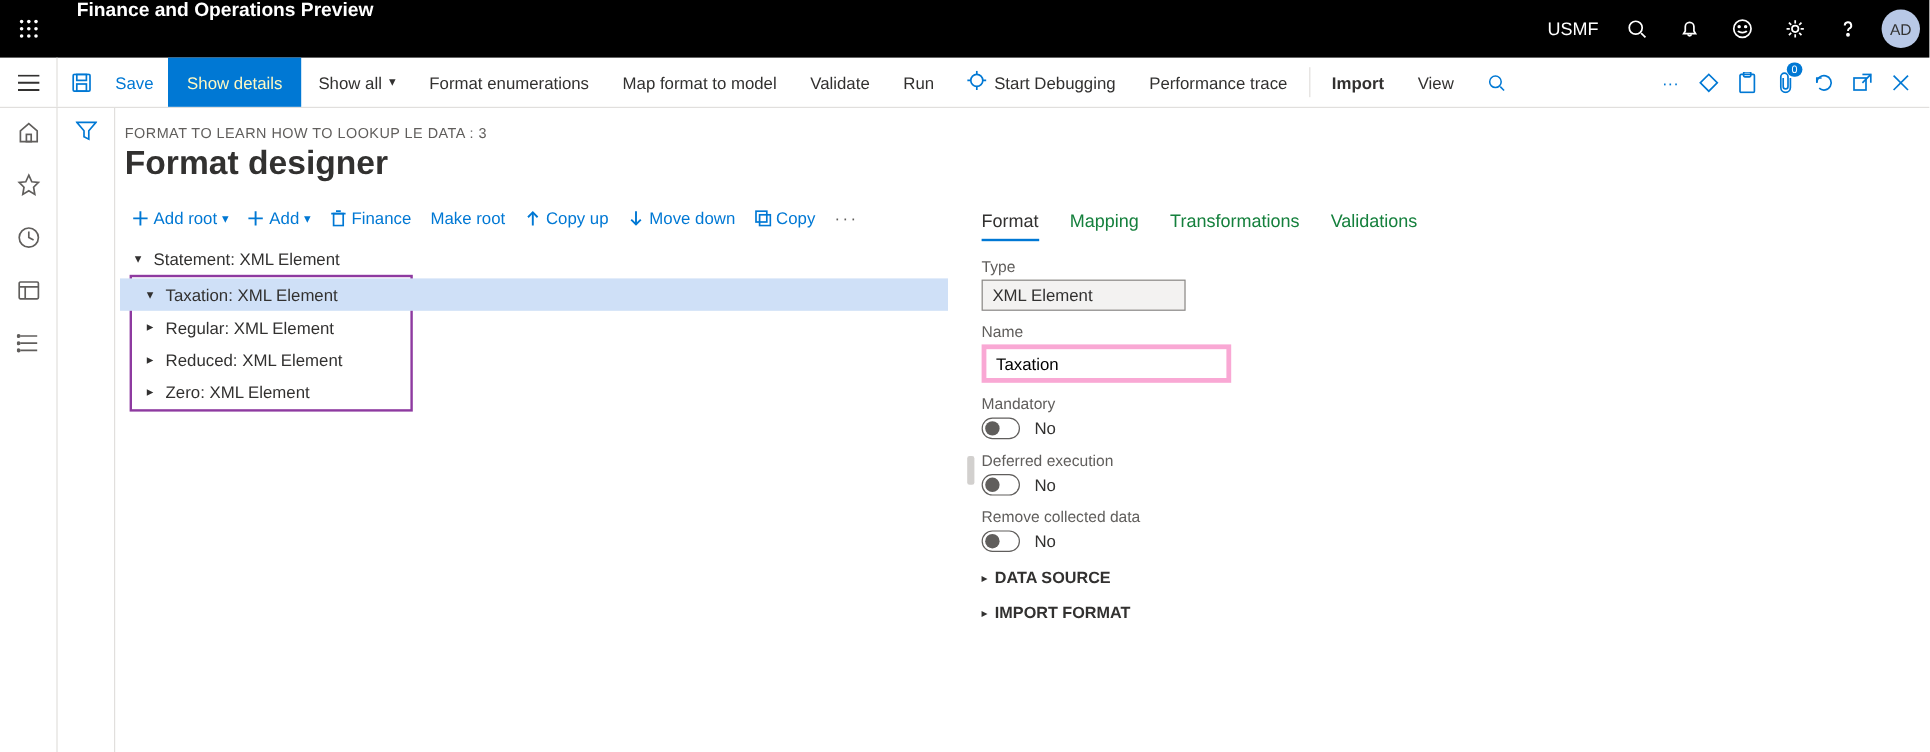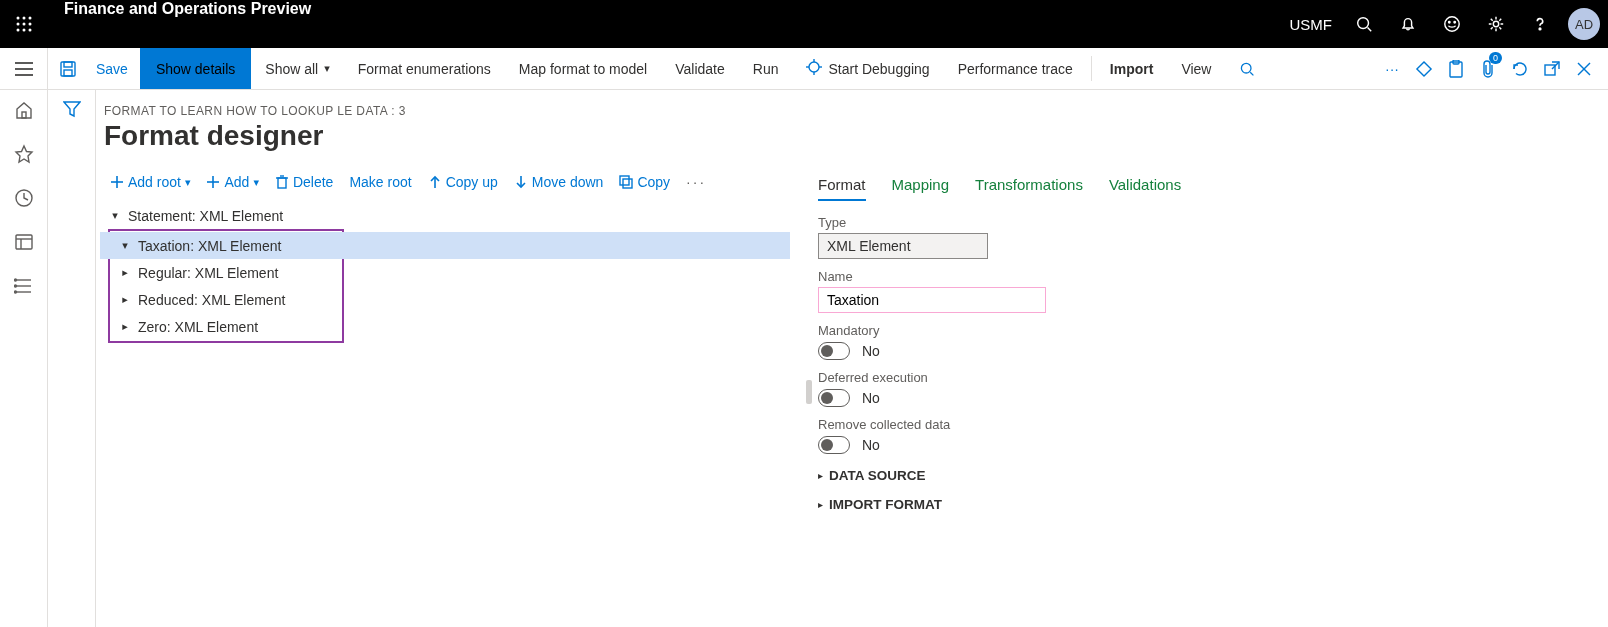--- a/index.html
+++ b/index.html
@@ -16,21 +16,21 @@
   .ticon { width: 40px; height: 48px; display: flex; align-items: center; justify-content: center; cursor: pointer; }
   .ticon svg { width: 18px; height: 18px; stroke: #fff; }
   .avatar { width: 32px; height: 32px; border-radius: 50%; background: #b8c8e6; color: #333; display: flex; align-items: center; justify-content: center; font-size: 13px; font-weight: 400; margin-left: 4px; }
 
   
   .cmdbar { height: 42px; border-bottom: 1px solid #e1dfdd; display: flex; align-items: stretch; }
   .hamburger { width: 48px; display: flex; align-items: center; justify-content: center; border-right: 1px solid #e1dfdd; cursor: pointer; }
   .hamburger svg { width: 18px; height: 14px; stroke: #323130; }
   .cmd-save { display: flex; align-items: center; gap: 20px; padding: 0 12px; cursor: pointer; color: #0078d4; }
   .cmd-save svg { width: 16px; height: 16px; }
-  .cmd-showdetails { background: #0078d4; color: #000000; display: flex; align-items: center; padding: 0 16px; cursor: pointer; }
+  .cmd-showdetails { background: #0078d4; color: #fef9c3; display: flex; align-items: center; padding: 0 16px; cursor: pointer; }
   .cmd-item { display: flex; align-items: center; padding: 0 14px; cursor: pointer; color: #323130; gap: 6px; }
   .cmd-item.bold { font-weight: 600; }
   .chev { font-size: 11px; }
   .debug-icon { color: #0078d4; }
   .cmdbar-right { margin-left: auto; display: flex; align-items: center; padding-right: 8px; }
   .ricon { width: 32px; height: 42px; display: flex; align-items: center; justify-content: center; cursor: pointer; }
   .badge0 { position: relative; }
   .badge0 .bubble { position: absolute; top: 4px; right: 2px; background: #0078d4; color: #fff; font-size: 9px; border-radius: 8px; padding: 0 4px; line-height: 12px; }
 
   
@@ -63,21 +63,21 @@
   .highlight-box { border: 2px solid #8e3aa0; padding: 1px 0; margin-left: 4px; width: 236px; }
   .highlight-box .tree-row { padding-left: 8px; }
   .highlight-box .tree-row.selected { width: 690px; margin-left: -10px; padding-left: 18px; }
 
   .tabs { display: flex; gap: 26px; border-bottom: none; margin-bottom: 14px; }
   .tab { padding: 6px 0; cursor: pointer; color: #15803d; font-size: 15px; }
   .tab.active { color: #323130; border-bottom: 2px solid #0078d4; }
 
   .field-label { font-size: 13px; color: #605e5c; margin-top: 10px; margin-bottom: 3px; }
   .readonly-box { border: 1px solid #8a8886; background: #f3f2f1; padding: 4px 8px; width: 170px; font-size: 14px; }
-  .text-input { border: 1px solid #f9a8d4; padding: 4px 8px; width: 228px; font-size: 14px; }
+  .text-input { border: 4px solid #f9a8d4; padding: 4px 8px; width: 208px; font-size: 14px; }
 
   .toggle-row { display: flex; align-items: center; gap: 12px; margin-top: 4px; }
   .toggle { width: 32px; height: 18px; border: 1px solid #605e5c; border-radius: 10px; position: relative; background: #fff; cursor: pointer; }
   .toggle .knob { width: 12px; height: 12px; border-radius: 50%; background: #605e5c; position: absolute; top: 2px; left: 2px; }
   .toggle-label { font-size: 14px; color: #323130; }
 
   .section-row { display: flex; align-items: center; gap: 6px; margin-top: 14px; cursor: pointer; }
   .section-row .caret { font-size: 10px; }
   .section-row .title { font-weight: 700; font-size: 13.5px; }
 
@@ -312,21 +312,21 @@
               </svg>
             <span>Add</span>
             <span class="chev">▾</span>
           </div>
           <div class="tbtn">
             <svg viewBox="0 0 14 14" fill="none" stroke="#0078d4" stroke-width="1.4">
                 <rect x="3" y="3" width="8" height="10"></rect>
                 <line x1="1" y1="3" x2="13" y2="3"></line>
                 <line x1="5" y1="1" x2="9" y2="1"></line>
               </svg>
-            <span>Delete</span>
+            <span>Finance</span>
           </div>
           <div class="tbtn">
               <span>Make root</span>
             </div>
           <div class="tbtn">
             <svg viewBox="0 0 14 14" fill="none" stroke="#0078d4" stroke-width="1.6">
                 <line x1="7" y1="13" x2="7" y2="2"></line>
                 <polyline points="3,6 7,2 11,6"></polyline>
               </svg>
             <span>Copy up</span>

